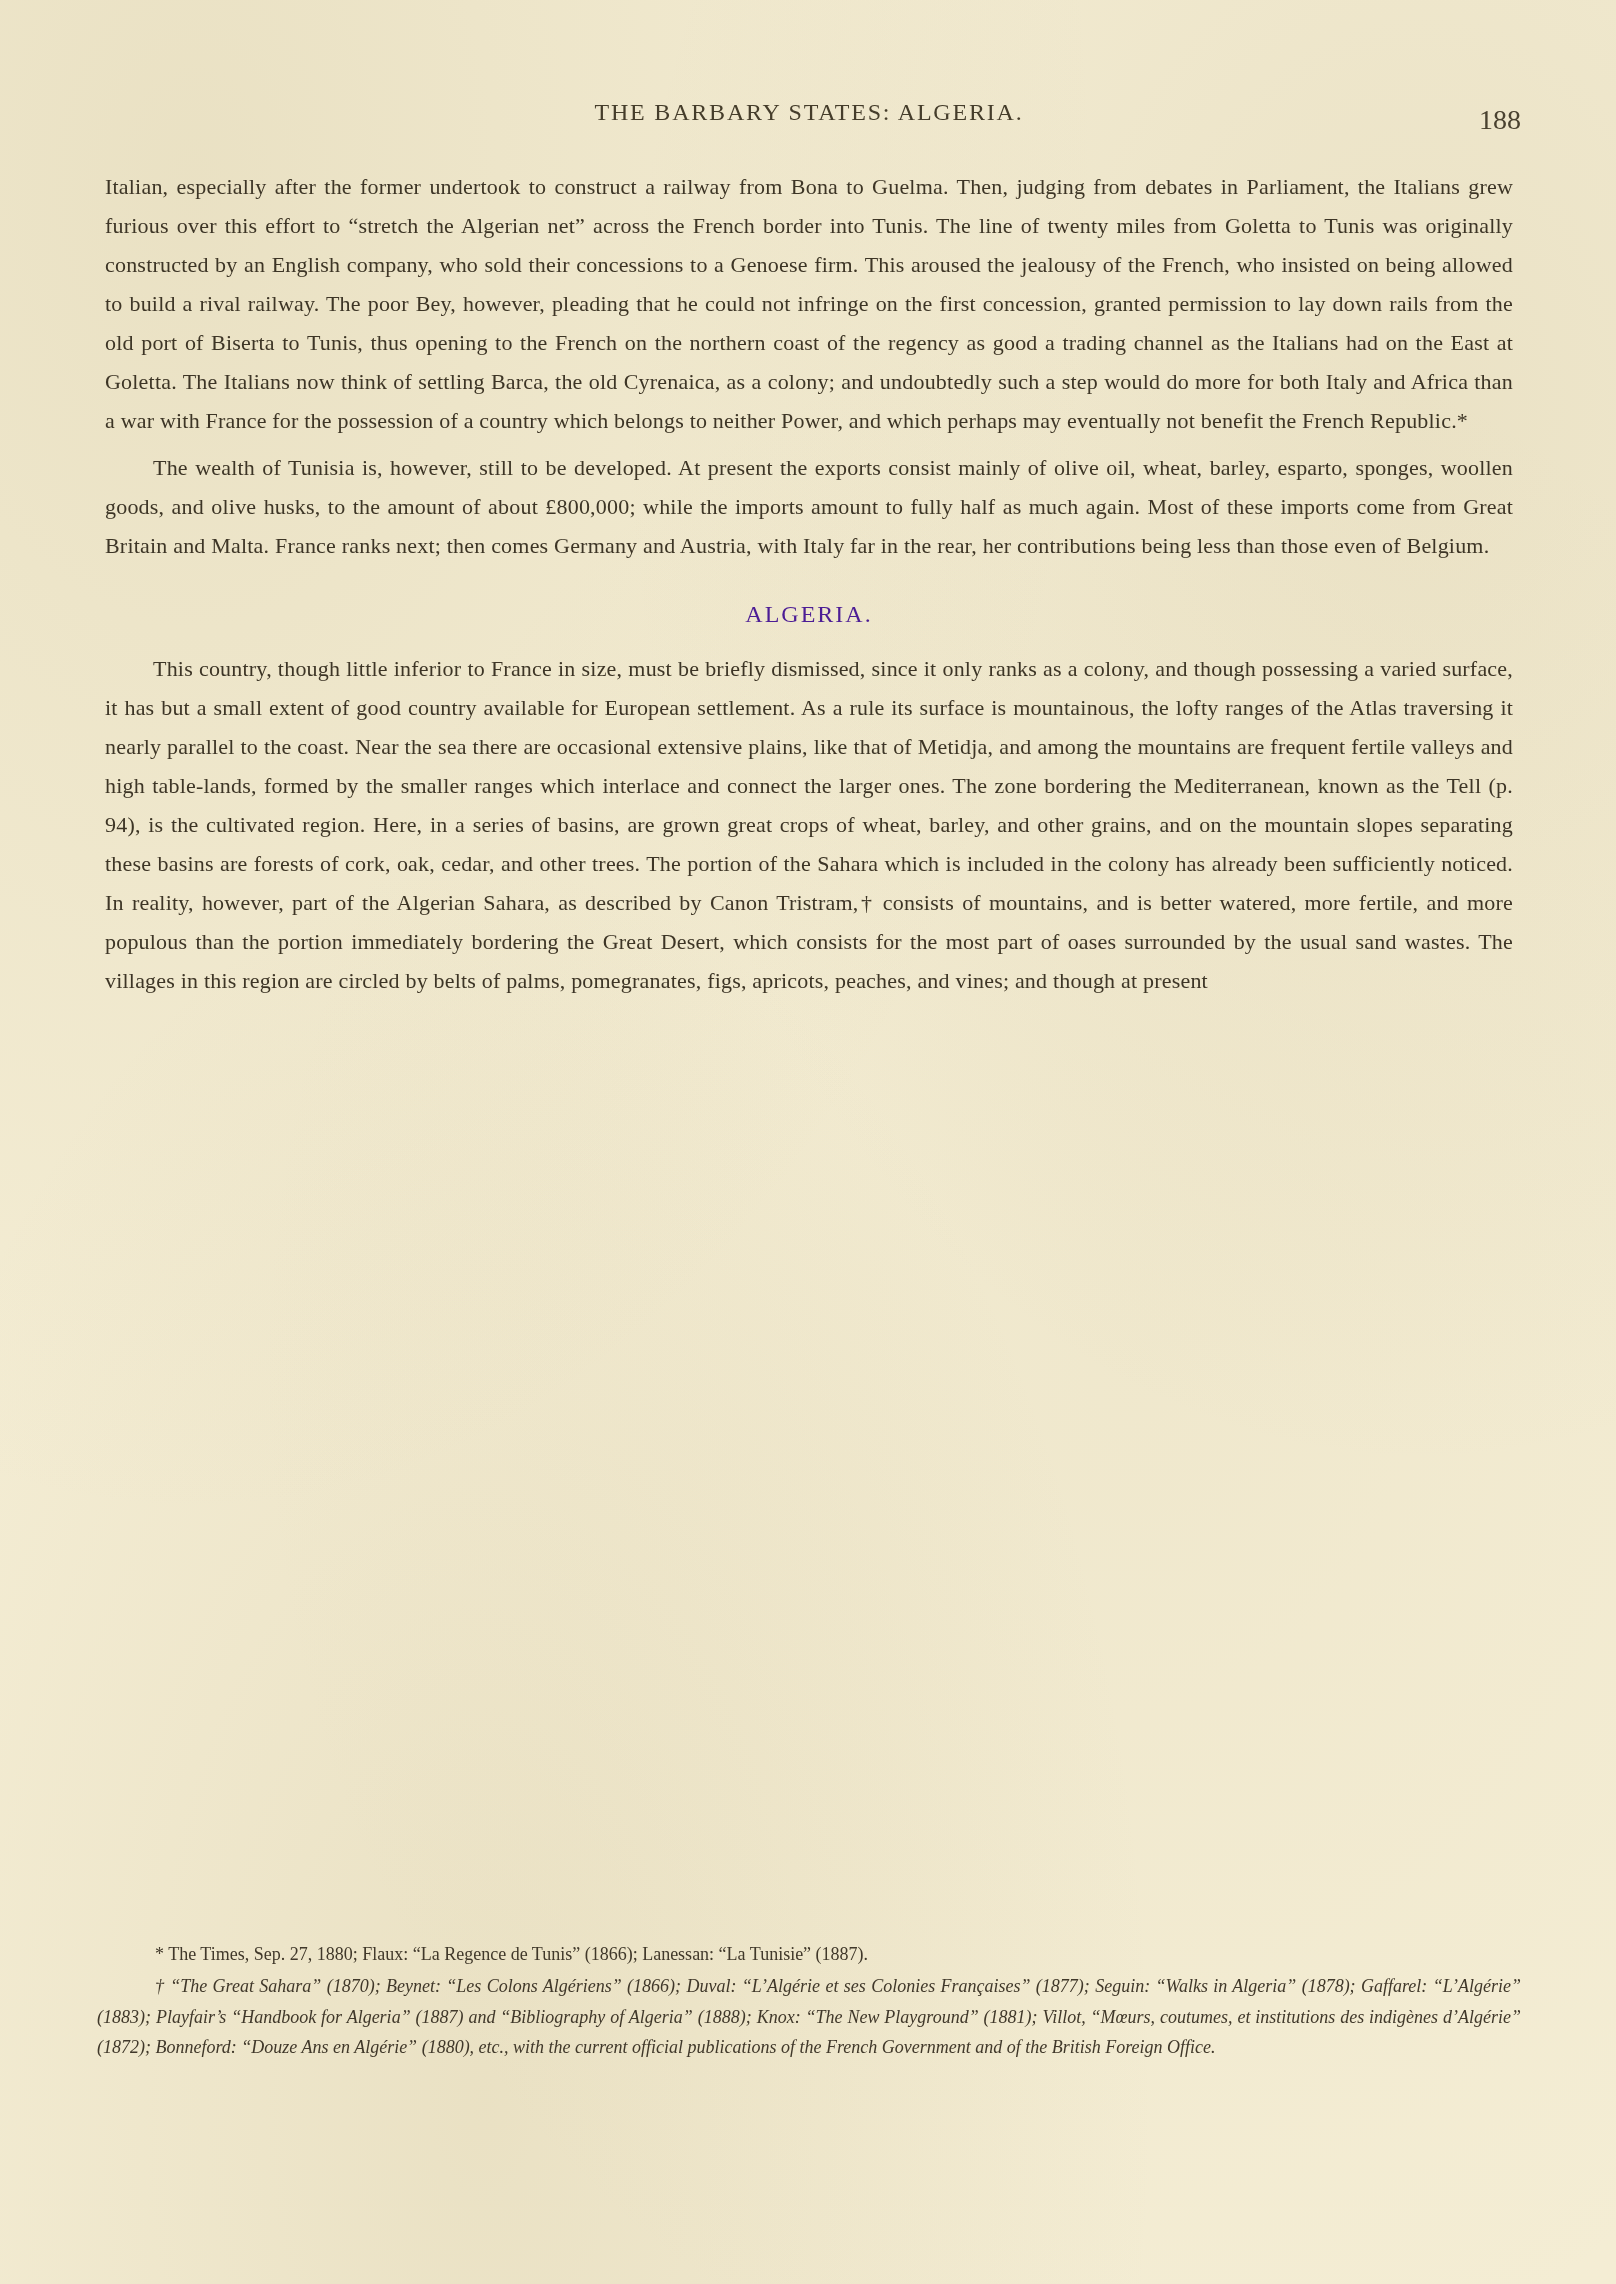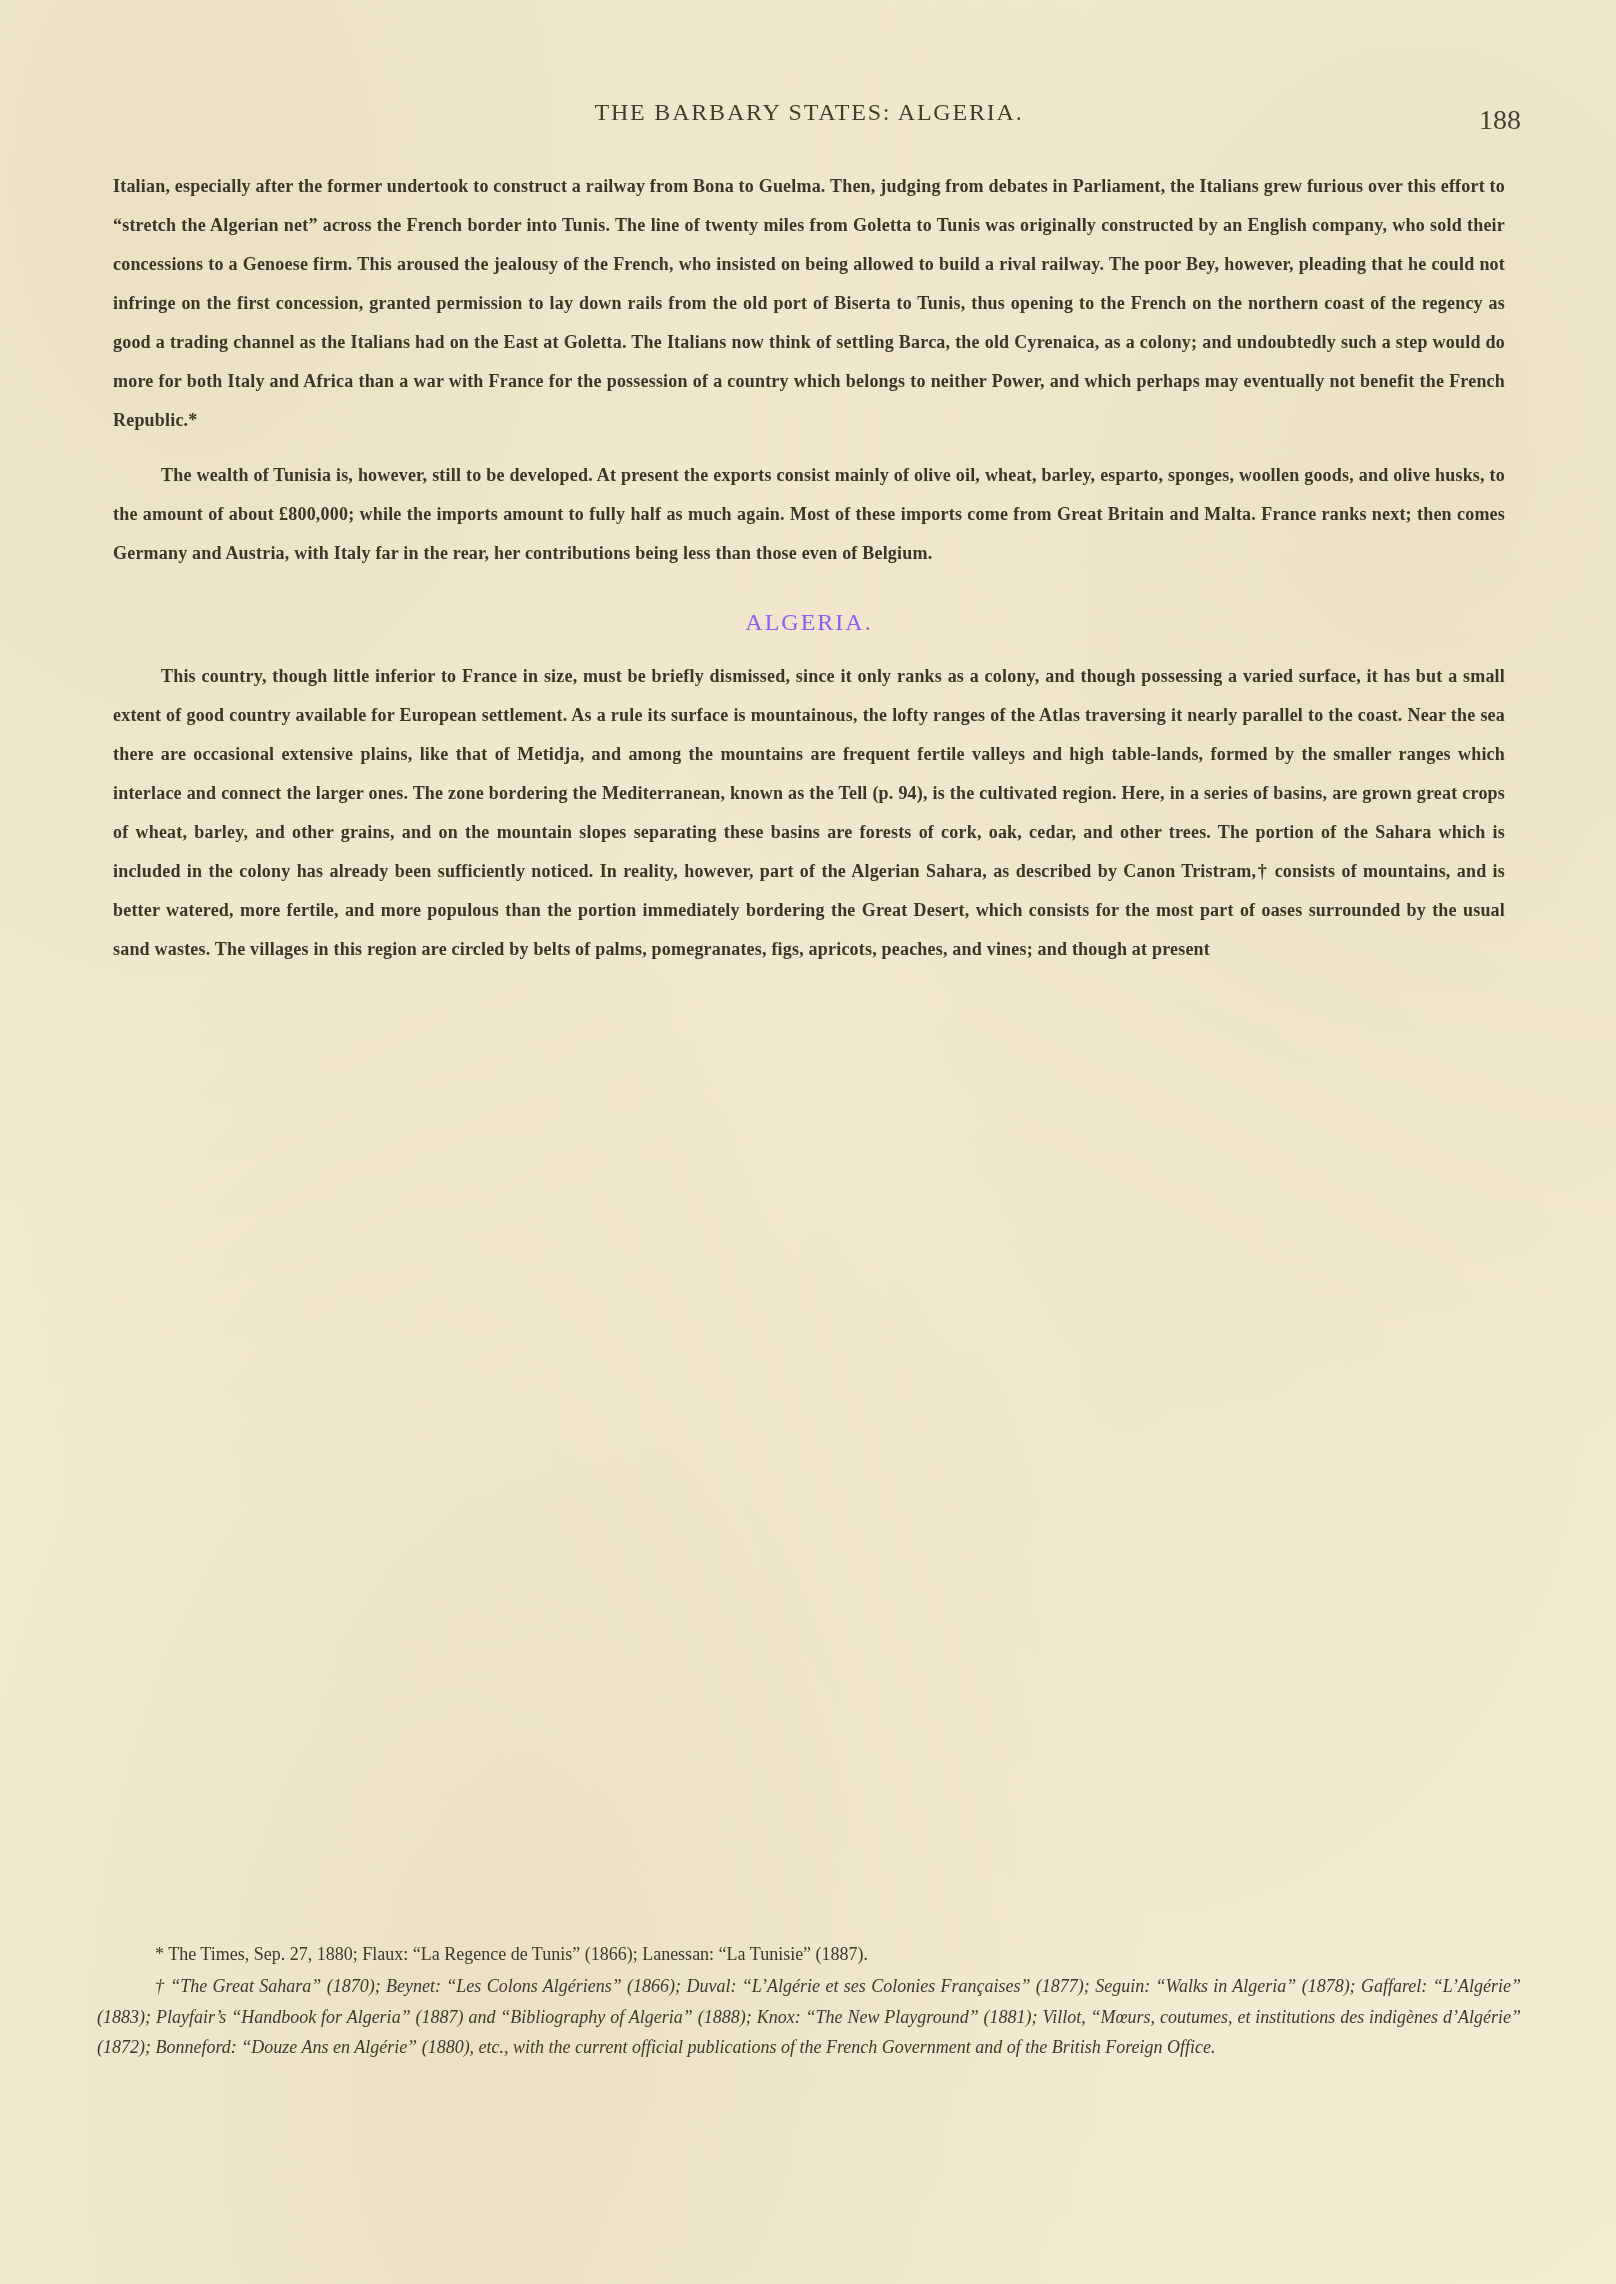--- a/index.html
+++ b/index.html
@@ -52,40 +52,39 @@
     text-transform: uppercase;
   }
   .folio {
     position: absolute;
     right: 0;
     top: 5px;
     font-size: 28px;
     color: #4a4230;
   }
   p.body {
-    margin: 16px;
-    font-size: 18px;
+    margin: 8px;
+    font-size: 22px;
     line-height: 39px;
     text-align: justify;
     text-justify: inter-word;
     color: #3d3526;
     letter-spacing: 0.2px;
-    font-weight: bold;
   }
   p.body.indent {
     text-indent: 48px;
   }
   .section-head {
     margin: 36px 0 21.4px 0;
     text-align: center;
     font-size: 24px;
     letter-spacing: 2px;
     font-variant: small-caps;
     text-transform: uppercase;
-    color: #8b5cf6;
+    color: #4c1d95;
   }
   .footnotes {
     position: absolute;
     left: 97px;
     top: 1939px;
     width: 1424px;
     font-size: 18px;
     line-height: 30.5px;
     color: #40382a;
     text-align: justify;

